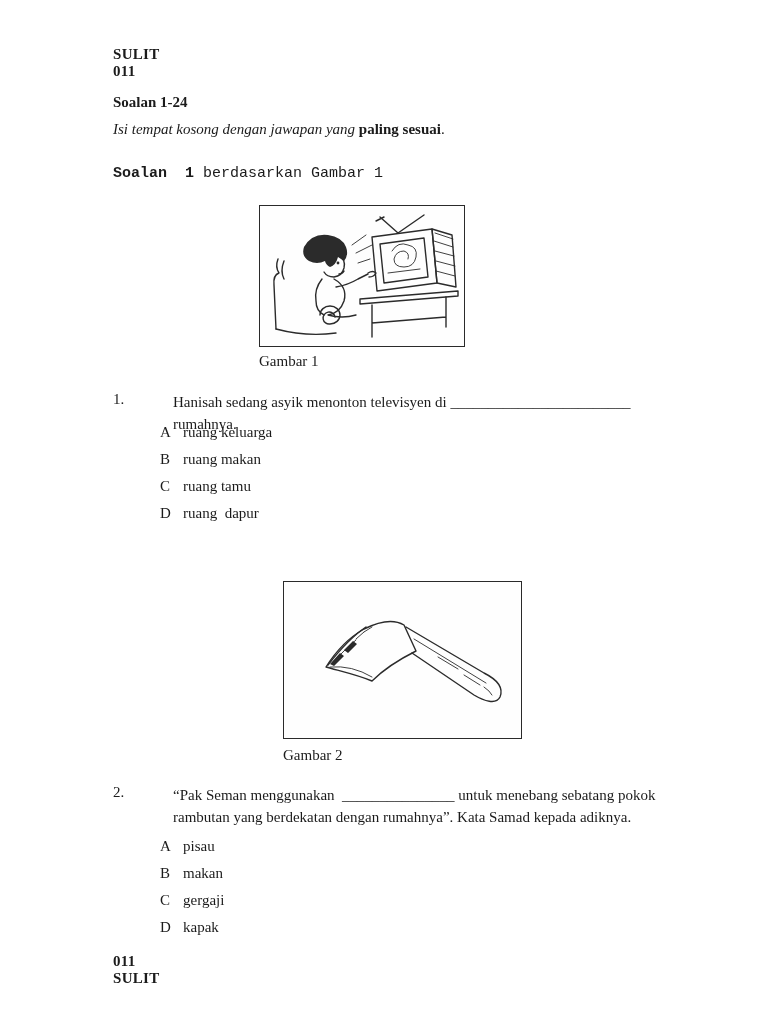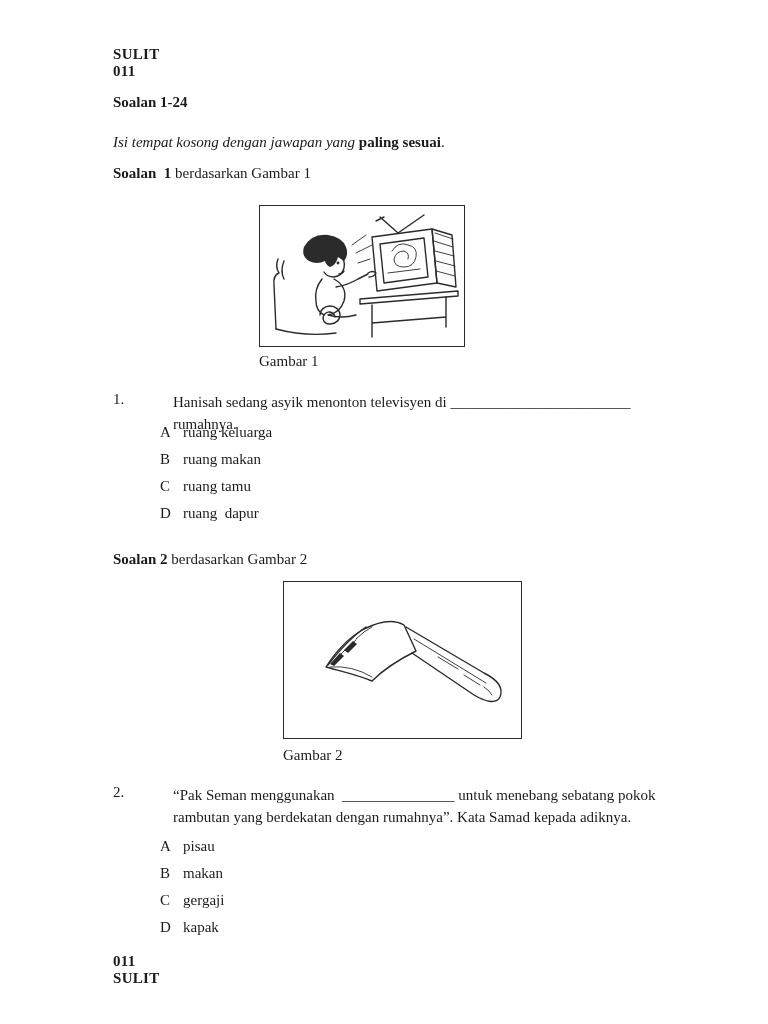--- a/index.html
+++ b/index.html
@@ -44,25 +44,25 @@
 
 <div class="page">
 
   <div class="abs header">
     <span class="t">SULIT</span>
     <span class="t">011</span>
   </div>
 
   <div class="abs bold t" style="top:94px;left:113px;">Soalan 1-24</div>
 
-  <div class="abs" style="top:134px;left:113px;text-align:center;">
+  <div class="abs" style="top:121px;left:113px;text-align:center;">
     <span class="italic t">Isi tempat kosong dengan jawapan yang </span><span class="bold t">paling sesuai</span><span class="t">.</span>
   </div>
 
-  <div class="abs" style="top:165px;left:113px;">
+  <div class="abs" style="top:165px;left:113px;font-family:Liberation Mono, monospace;">
     <span class="bold t">Soalan  1</span><span class="t"> berdasarkan Gambar 1</span>
   </div>
 
   <div class="abs figure-box" style="top:205px;left:259px;width:204px;height:140px;">
     <svg width="196" height="130" viewBox="0 0 196 130">
 
       <path class="ink" d="M14,48 q-3,8 1,14 q-6,2 -5,12 l2,44"></path>
       <path class="ink" d="M20,50 q-4,10 0,18"></path>
       <path class="ink" d="M12,118 q30,8 60,4"></path>
 
@@ -114,23 +114,20 @@
     <div class="opt">
       <span class="opt-letter t">C</span>
       <span class="t">ruang tamu</span>
     </div>
     <div class="opt">
       <span class="opt-letter t">D</span>
       <span class="t">ruang  dapur</span>
     </div>
   </div>
 
-  <div class="abs" style="top:551px;left:113px;">
-    <span class="bold t">Soalan 2</span><span class="t"> berdasarkan Gambar 2</span>
-  </div>
 
   <div class="abs figure-box" style="top:581px;left:283px;width:237px;height:156px;">
     <svg width="229" height="146" viewBox="0 0 229 146">
 
       <path class="ink" d="M76,42 C92,34 106,32 116,38 L128,64 C112,72 96,82 84,94 C70,88 52,84 38,80 C48,64 62,50 76,42 Z"></path>
       <path class="ink" d="M40,78 C54,60 66,48 78,40"></path>
       <path class="ink-thin" d="M44,76 l8,-8 M52,68 l8,-8 M60,60 l8,-7 M68,52 l8,-7 M76,45 l8,-5"></path>
       <path class="ink-thin" d="M42,80 q22,-2 42,10"></path>
 
       <path class="ink-fill" d="M42,77 l10,-11 4,3 -10,10 z M56,63 l9,-9 4,3 -9,9 z"></path>

